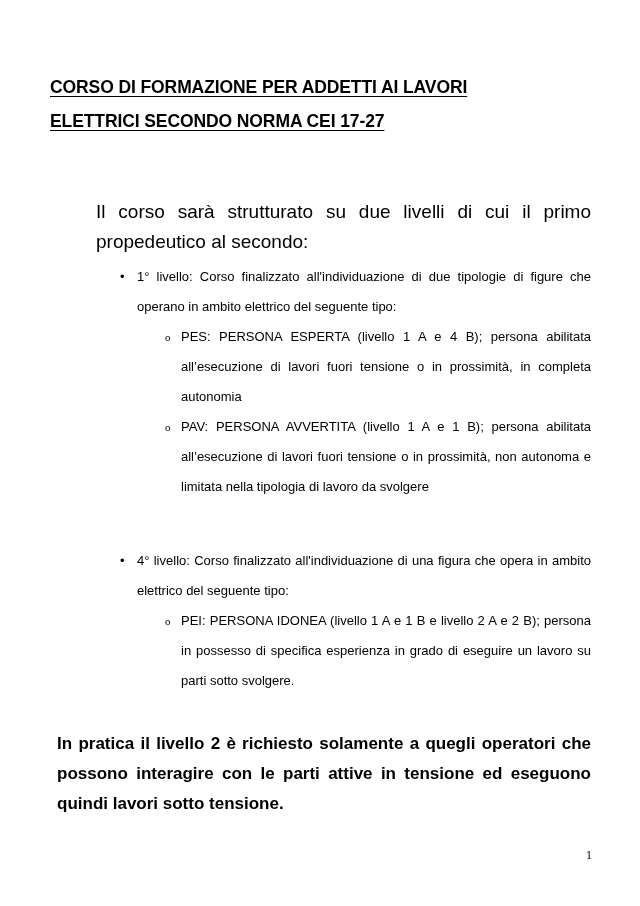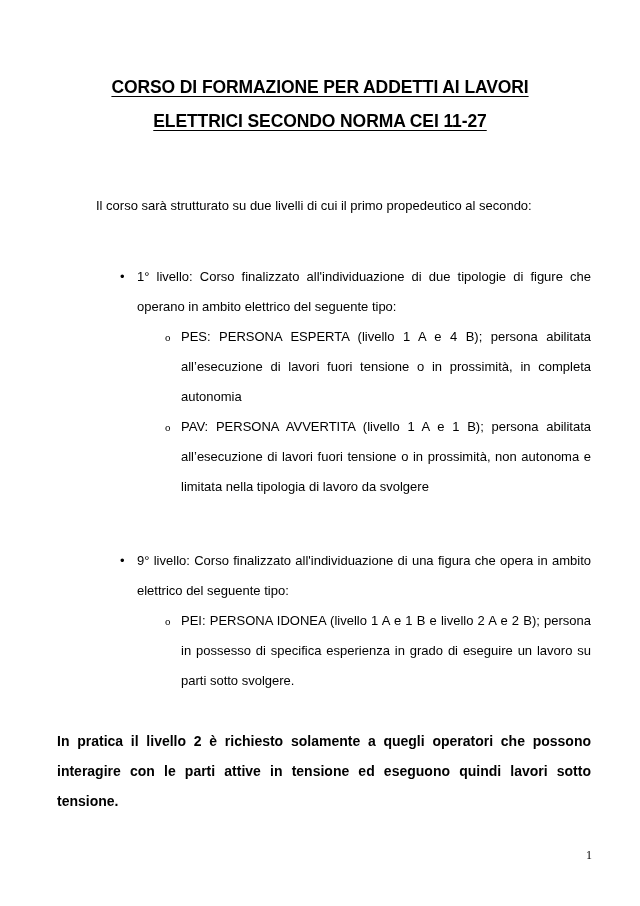--- a/index.html
+++ b/index.html
@@ -23,41 +23,41 @@
     box-sizing: border-box;
     overflow: hidden;
   }
 
   
   .doc-title {
     position: absolute;
     left: 50px;
     top: 70px;
     width: 540px;
-    text-align: center;
+    text-align: left;
     font-size: 17.5px;
     font-weight: bold;
     line-height: 34px;
     letter-spacing: -0.1px;
   }
   .doc-title .tline {
     display: block;
   }
   .doc-title .tline span {
     text-decoration: underline;
     text-underline-offset: 3px;
   }
 
   
   .intro {
     position: absolute;
     left: 96px;
     top: 178px;
     width: 495px;
-    font-size: 13px;
+    font-size: 19px;
     line-height: 30px;
     text-align: justify;
     text-justify: inter-word;
   }
 
   
   .lvl1 {
     position: absolute;
     left: 120px;
     width: 471px;
@@ -108,21 +108,21 @@
   u, .u {
     text-underline-offset: 2px;
   }
 
   
   .closing {
     position: absolute;
     left: 57px;
     top: 712px;
     width: 534px;
-    font-size: 14px;
+    font-size: 17px;
     font-weight: bold;
     line-height: 30px;
     text-align: justify;
     text-justify: inter-word;
     text-align-last: left;
   }
 
   
   .page-number {
     position: absolute;
@@ -133,21 +133,21 @@
     line-height: 14px;
   }
 </style>
 </head>
 <body>
 
 <div class="page">
 
   <div class="doc-title">
     <span class="tline"><span>CORSO DI FORMAZIONE PER ADDETTI AI LAVORI</span></span>
-    <span class="tline"><span>ELETTRICI SECONDO NORMA CEI 11-27</span></span>
+    <span class="tline"><span>ELETTRICI SECONDO NORMA CEI 17-27</span></span>
   </div>
 
   <p class="intro">Il corso sarà strutturato su due livelli di cui il primo propedeutico al secondo:</p>
 
   <div class="lvl1 b1">
     <div class="lvl1-row">
       <span class="bullet">•</span>
       <strong>1° livello:</strong><span> Corso finalizzato all'individuazione di due tipologie di figure che operano in ambito elettrico del seguente tipo:</span>
     </div>
 
@@ -160,21 +160,21 @@
       <div class="lvl2-row">
         <span class="bullet-o">o</span>
         <strong>PAV:</strong><span> PERSONA AVVERTITA (livello 1 A e 1 B); persona abilitata all’esecuzione di lavori </span><span class="u">fuori tensione</span><span> o in prossimità, non autonoma e limitata nella tipologia di lavoro da svolgere</span>
       </div>
     </div>
   </div>
 
   <div class="lvl1 b2">
     <div class="lvl1-row">
       <span class="bullet">•</span>
-      <strong>9° livello:</strong><span> Corso finalizzato all'individuazione di una figura che opera in ambito elettrico del seguente tipo:</span>
+      <strong>4° livello:</strong><span> Corso finalizzato all'individuazione di una figura che opera in ambito elettrico del seguente tipo:</span>
     </div>
 
     <div class="lvl2">
       <div class="lvl2-row">
         <span class="bullet-o">o</span>
         <strong>PEI:</strong><span> PERSONA IDONEA (livello 1 A e 1 B e livello 2 A e 2 B);  persona in possesso di specifica esperienza in grado di eseguire un lavoro su parti </span><span class="u">sotto svolgere</span><span>.</span>
       </div>
     </div>
   </div>
 

